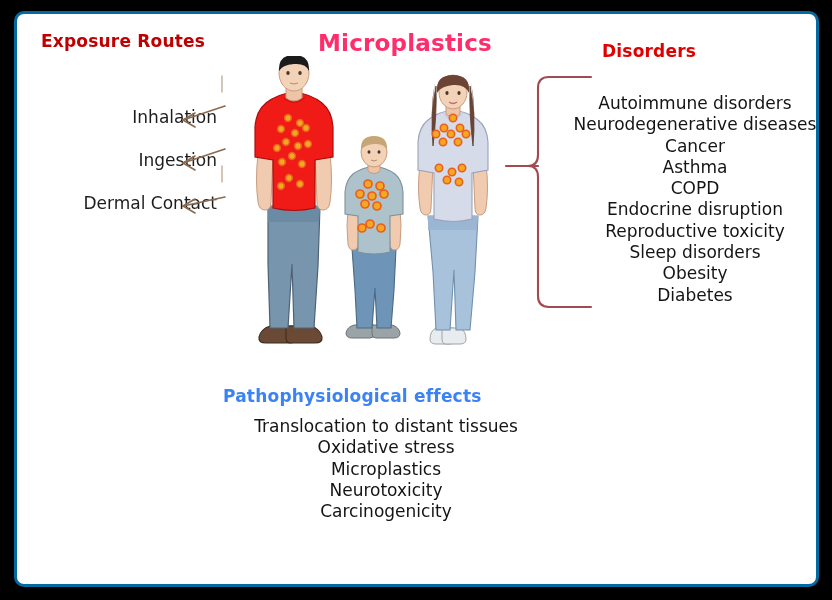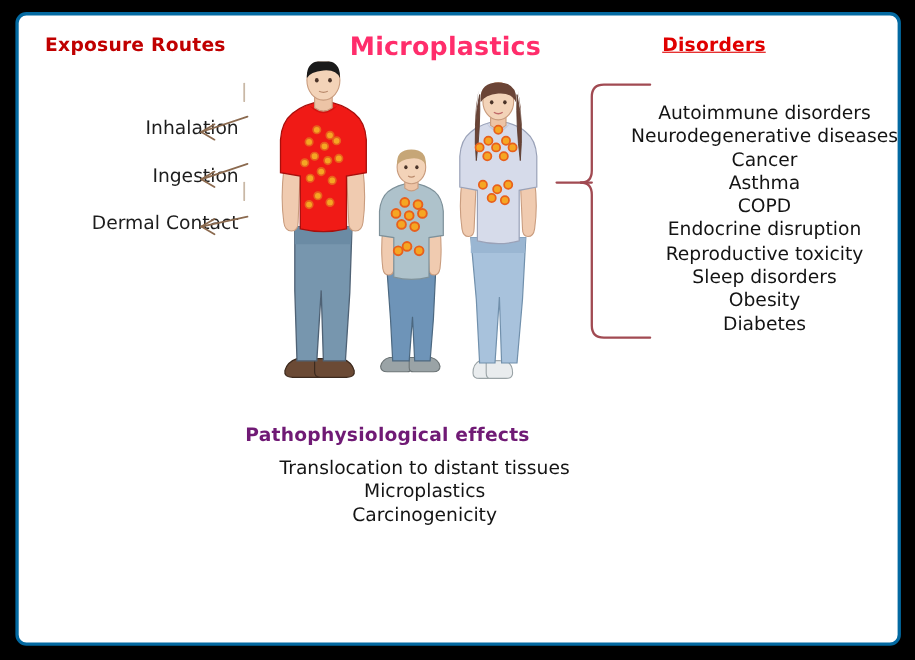--- a/index.html
+++ b/index.html
@@ -7,23 +7,23 @@
   body{width:832px;height:600px;overflow:hidden;
        font-family:"DejaVu Sans","Liberation Sans",sans-serif;}
   #stage{position:relative;width:832px;height:600px;background:#000;}
 
   .card{position:absolute;left:14px;top:11px;width:805px;height:576px;
         background:#ffffff;border:3px solid #0369a1;border-radius:10px;
         box-sizing:border-box;overflow:hidden;}
 
   .hdr{position:absolute;font-weight:bold;white-space:nowrap;}
   #hdr-exposure{left:24px;top:17px;font-size:17px;color:#C00000;letter-spacing:.2px;}
-  #hdr-disorders{left:585px;top:17px;font-size:17px;color:#E00000;letter-spacing:.2px;text-decoration:underline;}
+  #hdr-disorders{left:585px;top:27px;font-size:17px;color:#E00000;letter-spacing:.2px;}
   #hdr-micro{left:301px;top:16px;font-size:23px;color:#FF2D6B;letter-spacing:.2px;}
-  #hdr-patho{left:206px;top:372px;font-size:17px;color:#701a75;letter-spacing:.2px;}
+  #hdr-patho{left:206px;top:372px;font-size:17px;color:#3b82f6;letter-spacing:.2px;}
 
   .routes{position:absolute;left:0px;top:93px;width:200px;text-align:right;}
   .route-row{height:43px;font-size:17px;color:#1d1d1d;white-space:nowrap;}
 
   .list{position:absolute;text-align:center;font-size:17px;color:#141414;
         line-height:21.3px;white-space:nowrap;}
   #disorder-list{left:528px;top:79px;width:300px;}
   #effect-list{left:188px;top:402px;width:362px;}
 
   .svg-abs{position:absolute;left:0;top:0;pointer-events:none;}
@@ -191,18 +191,20 @@
         <div>COPD</div>
         <div>Endocrine disruption</div>
         <div>Reproductive toxicity</div>
         <div>Sleep disorders</div>
         <div>Obesity</div>
         <div>Diabetes</div>
       </div>
 
     <div class="list" id="effect-list">
         <div>Translocation to distant tissues</div>
+        <div>Oxidative stress</div>
         <div>Microplastics</div>
+        <div>Neurotoxicity</div>
         <div>Carcinogenicity</div>
       </div>
 
   </div>
 </div>
 
 </body></html>

